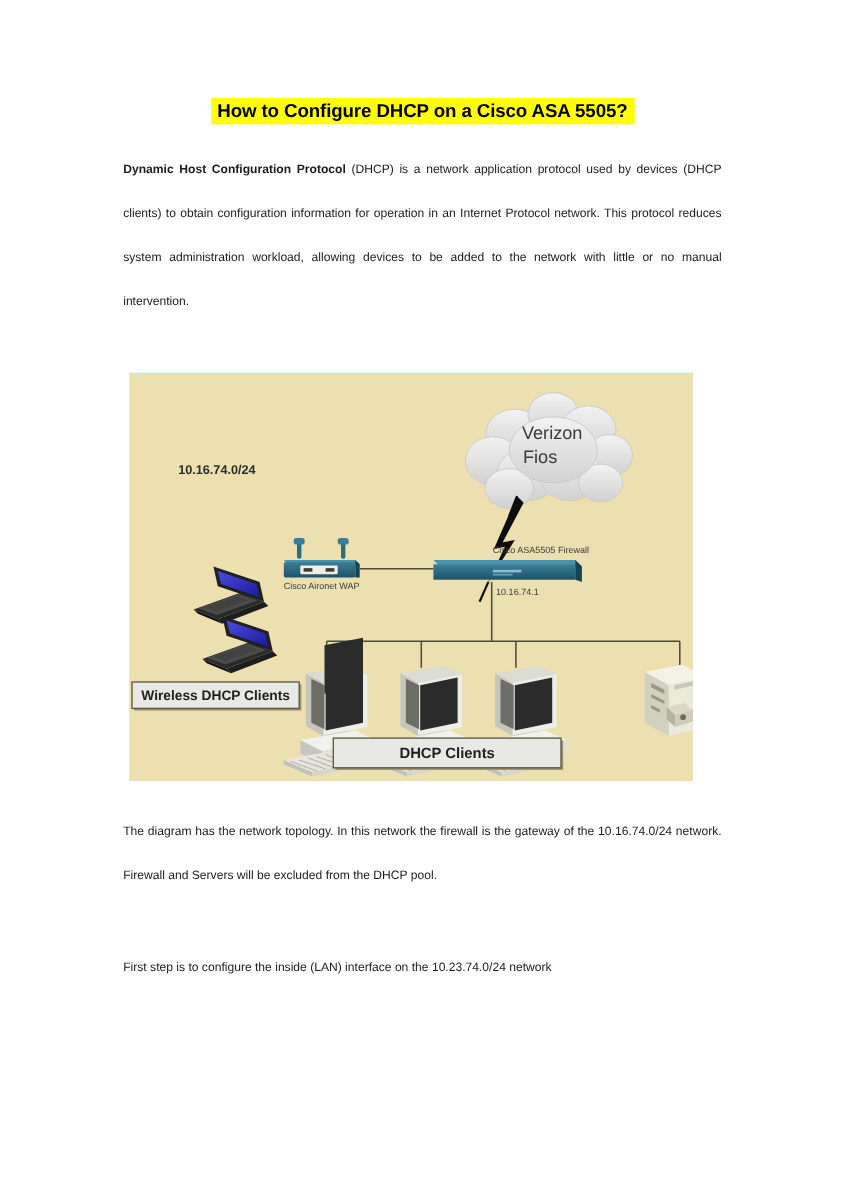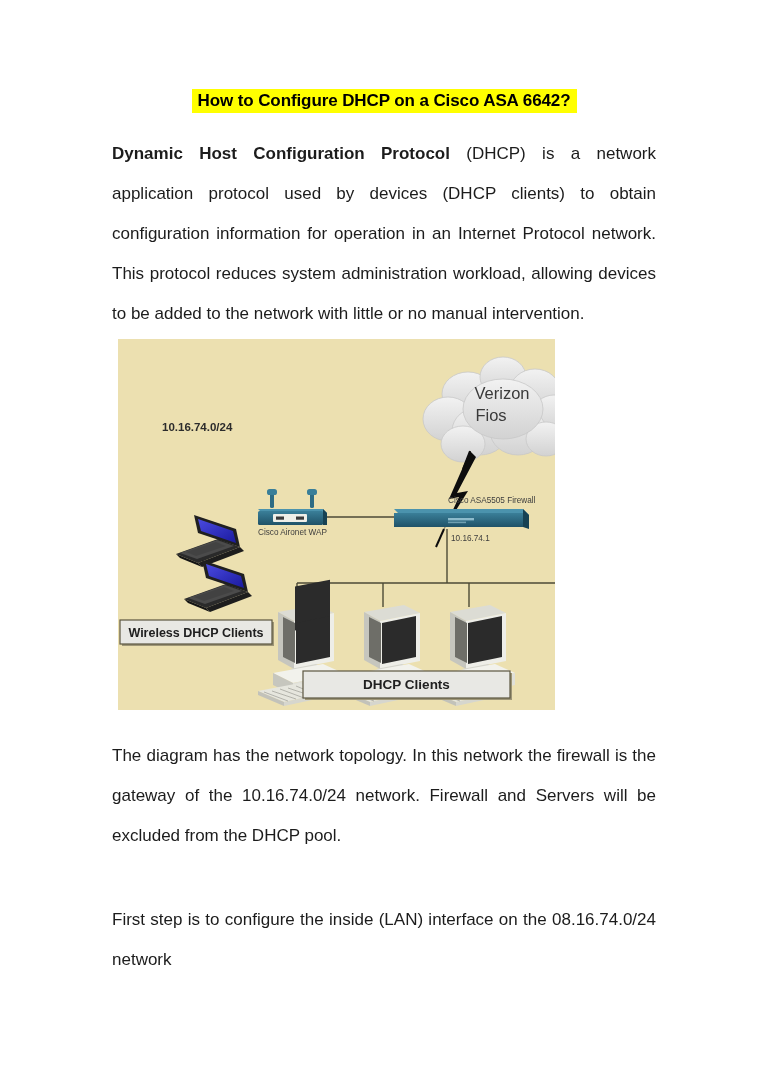--- a/index.html
+++ b/index.html
@@ -43,34 +43,34 @@
     font-weight: bold;
     letter-spacing: -0.1px;
     line-height: 1.5;
     padding: 2px 6px 3px 6px;
     color: #000000;
   }
 
   
   p.para {
     margin: 0 0 0 0;
-    font-size: 17px;
+    font-size: 11px;
     line-height: 40px;
     text-align: justify;
     color: #1c1c1c;
   }
   p.para b { font-weight: bold; }
   .spacer-md { height: 44px; }
 
   
   .diagram-wrap {
     position: absolute;
     left: 118px;
     top: 339px;
-    width: 437px;
+    width: 512px;
     height: 371px;
     background: #0ea5e9;
     overflow: hidden;
   }
   .diagram-wrap svg { display: block; }
 
   .lbl-box-text {
     font-family: "Liberation Sans", sans-serif;
     font-weight: bold;
     fill: #202020;
@@ -90,21 +90,21 @@
   }
 </style>
 </head>
 <body>
 
 <div class="page">
 
   <div class="content">
 
     <div class="title-row">
-      <span class="title-text">How to Configure DHCP on a Cisco ASA 6642?</span>
+      <span class="title-text">How to Configure DHCP on a Cisco ASA 5505?</span>
     </div>
 
     <p class="para"><b>Dynamic Host Configuration Protocol</b><span> (DHCP) is a network application protocol used by devices (DHCP clients) to obtain configuration information for operation in an Internet Protocol network. This protocol reduces system administration workload, allowing devices to be added to the network with little or no manual intervention.</span></p>
 
   </div>
 
   <div class="diagram-wrap">
     <svg width="519" height="371" viewBox="0 0 519 371" xmlns="http://www.w3.org/2000/svg">
       <defs>
         <linearGradient id="lapScreen" x1="0" y1="0" x2="1" y2="1">
@@ -314,16 +314,16 @@
         <rect x="187" y="334" width="207" height="27" fill="#9e9677"></rect>
         <rect x="185" y="332" width="207" height="27" fill="#e8e8e4" stroke="#5b5540" stroke-width="1.2"></rect>
         <text class="lbl-box-text" x="288.5" y="350" font-size="13.5" text-anchor="middle">DHCP Clients</text>
       </g>
     </svg>
   </div>
 
   <div class="content" style="top:736px;">
     <p class="para">The diagram has the network topology. In this network the firewall is the gateway of the 10.16.74.0/24 network. Firewall and Servers will be excluded from the DHCP pool.</p>
     <div class="spacer-md"></div>
-    <p class="para">First step is to configure the inside (LAN) interface on the 08.16.74.0/24 network</p>
+    <p class="para">First step is to configure the inside (LAN) interface on the 10.23.74.0/24 network</p>
   </div>
 
 </div>
 
 </body></html>

